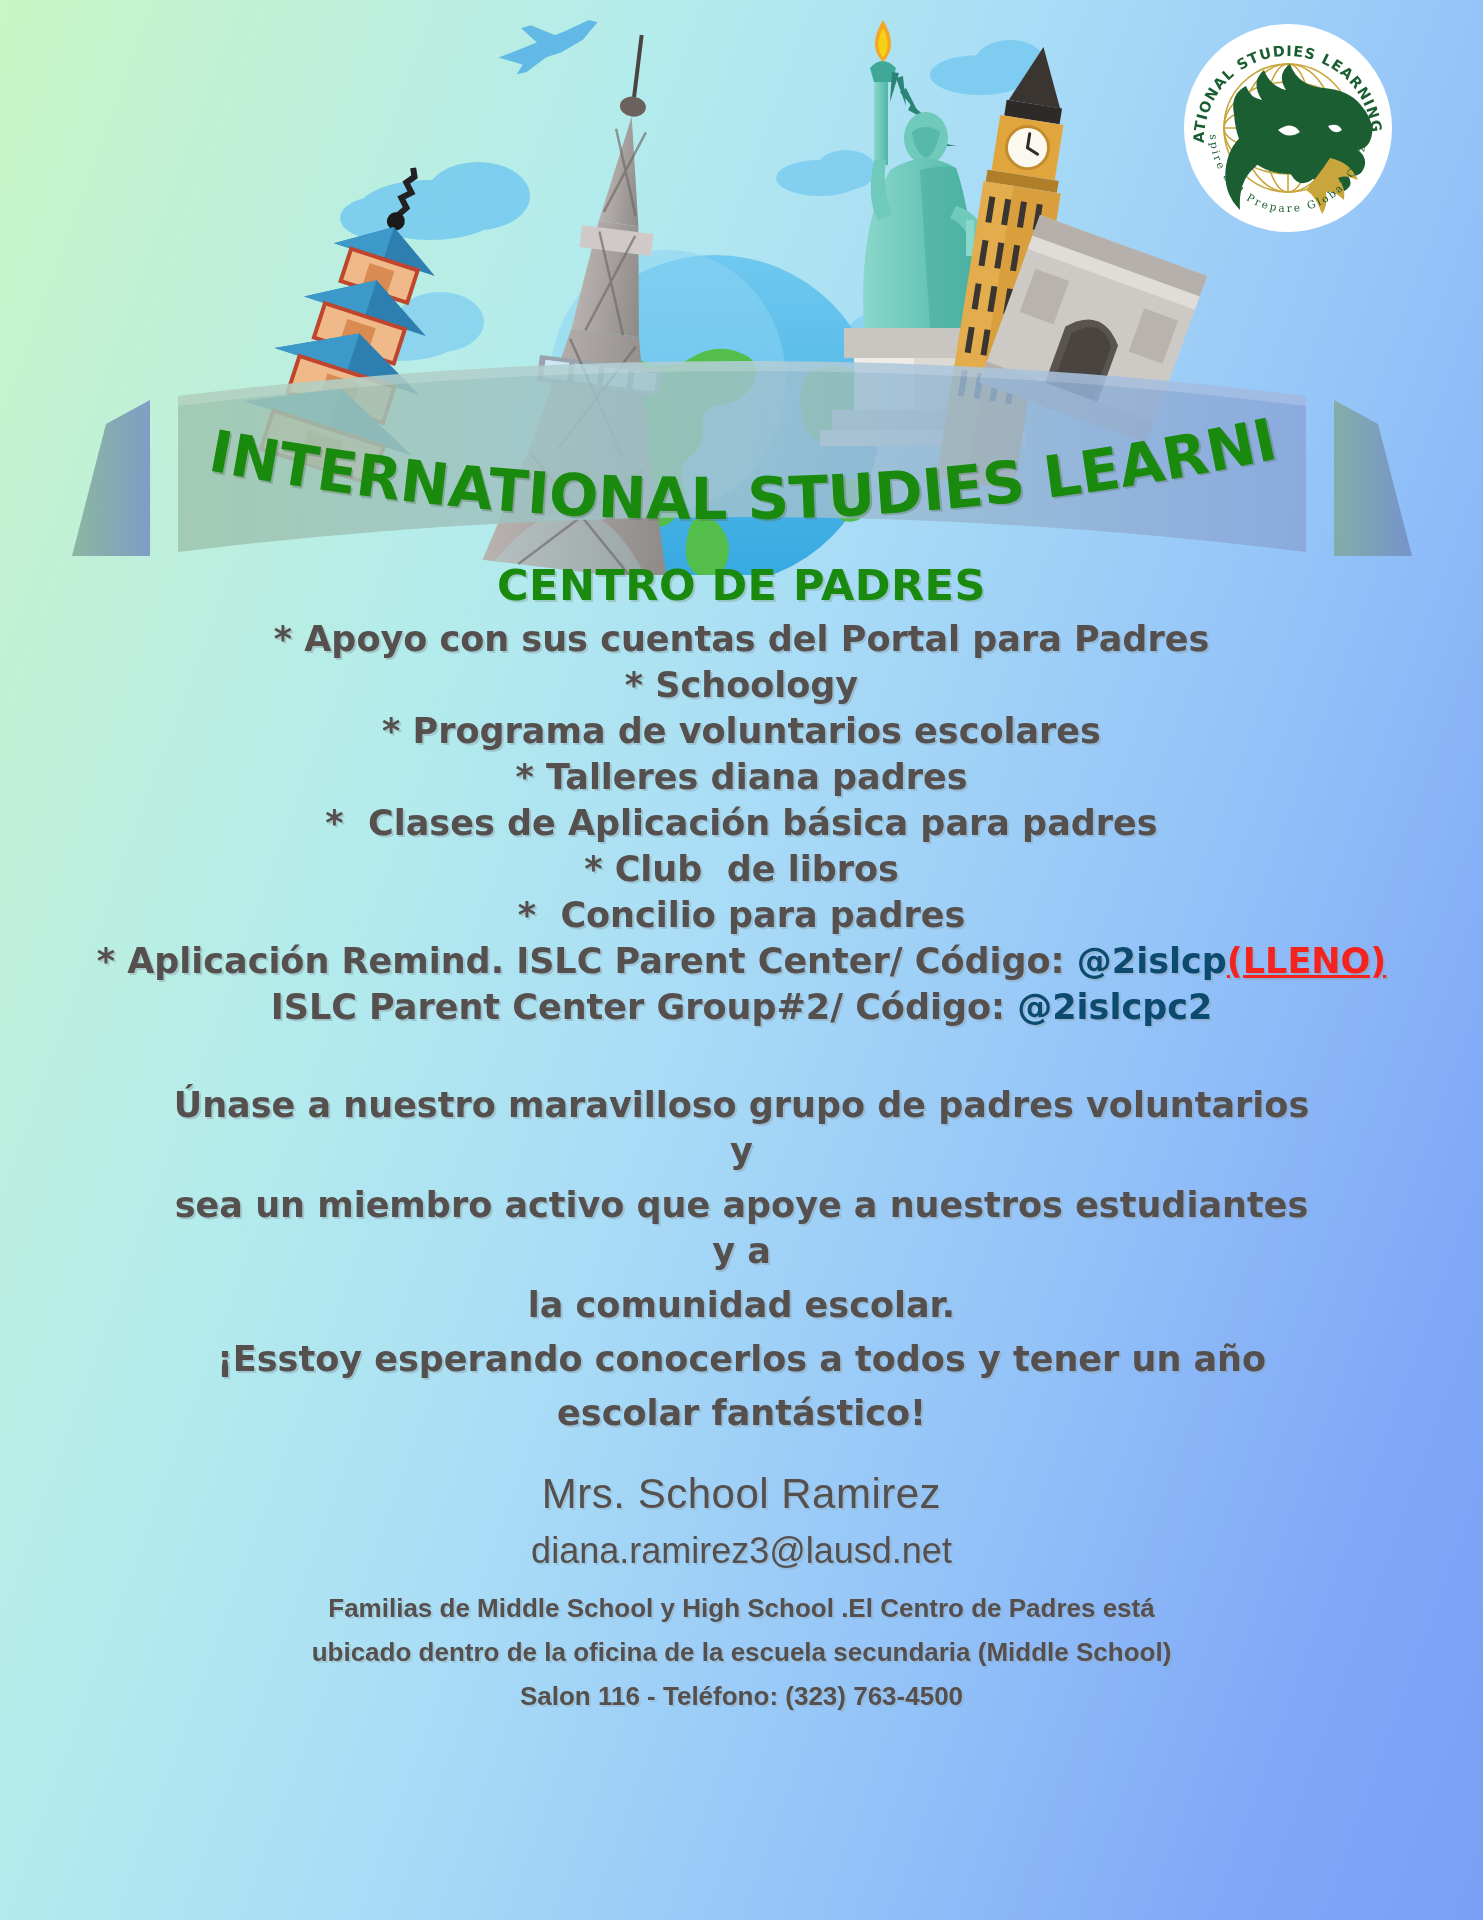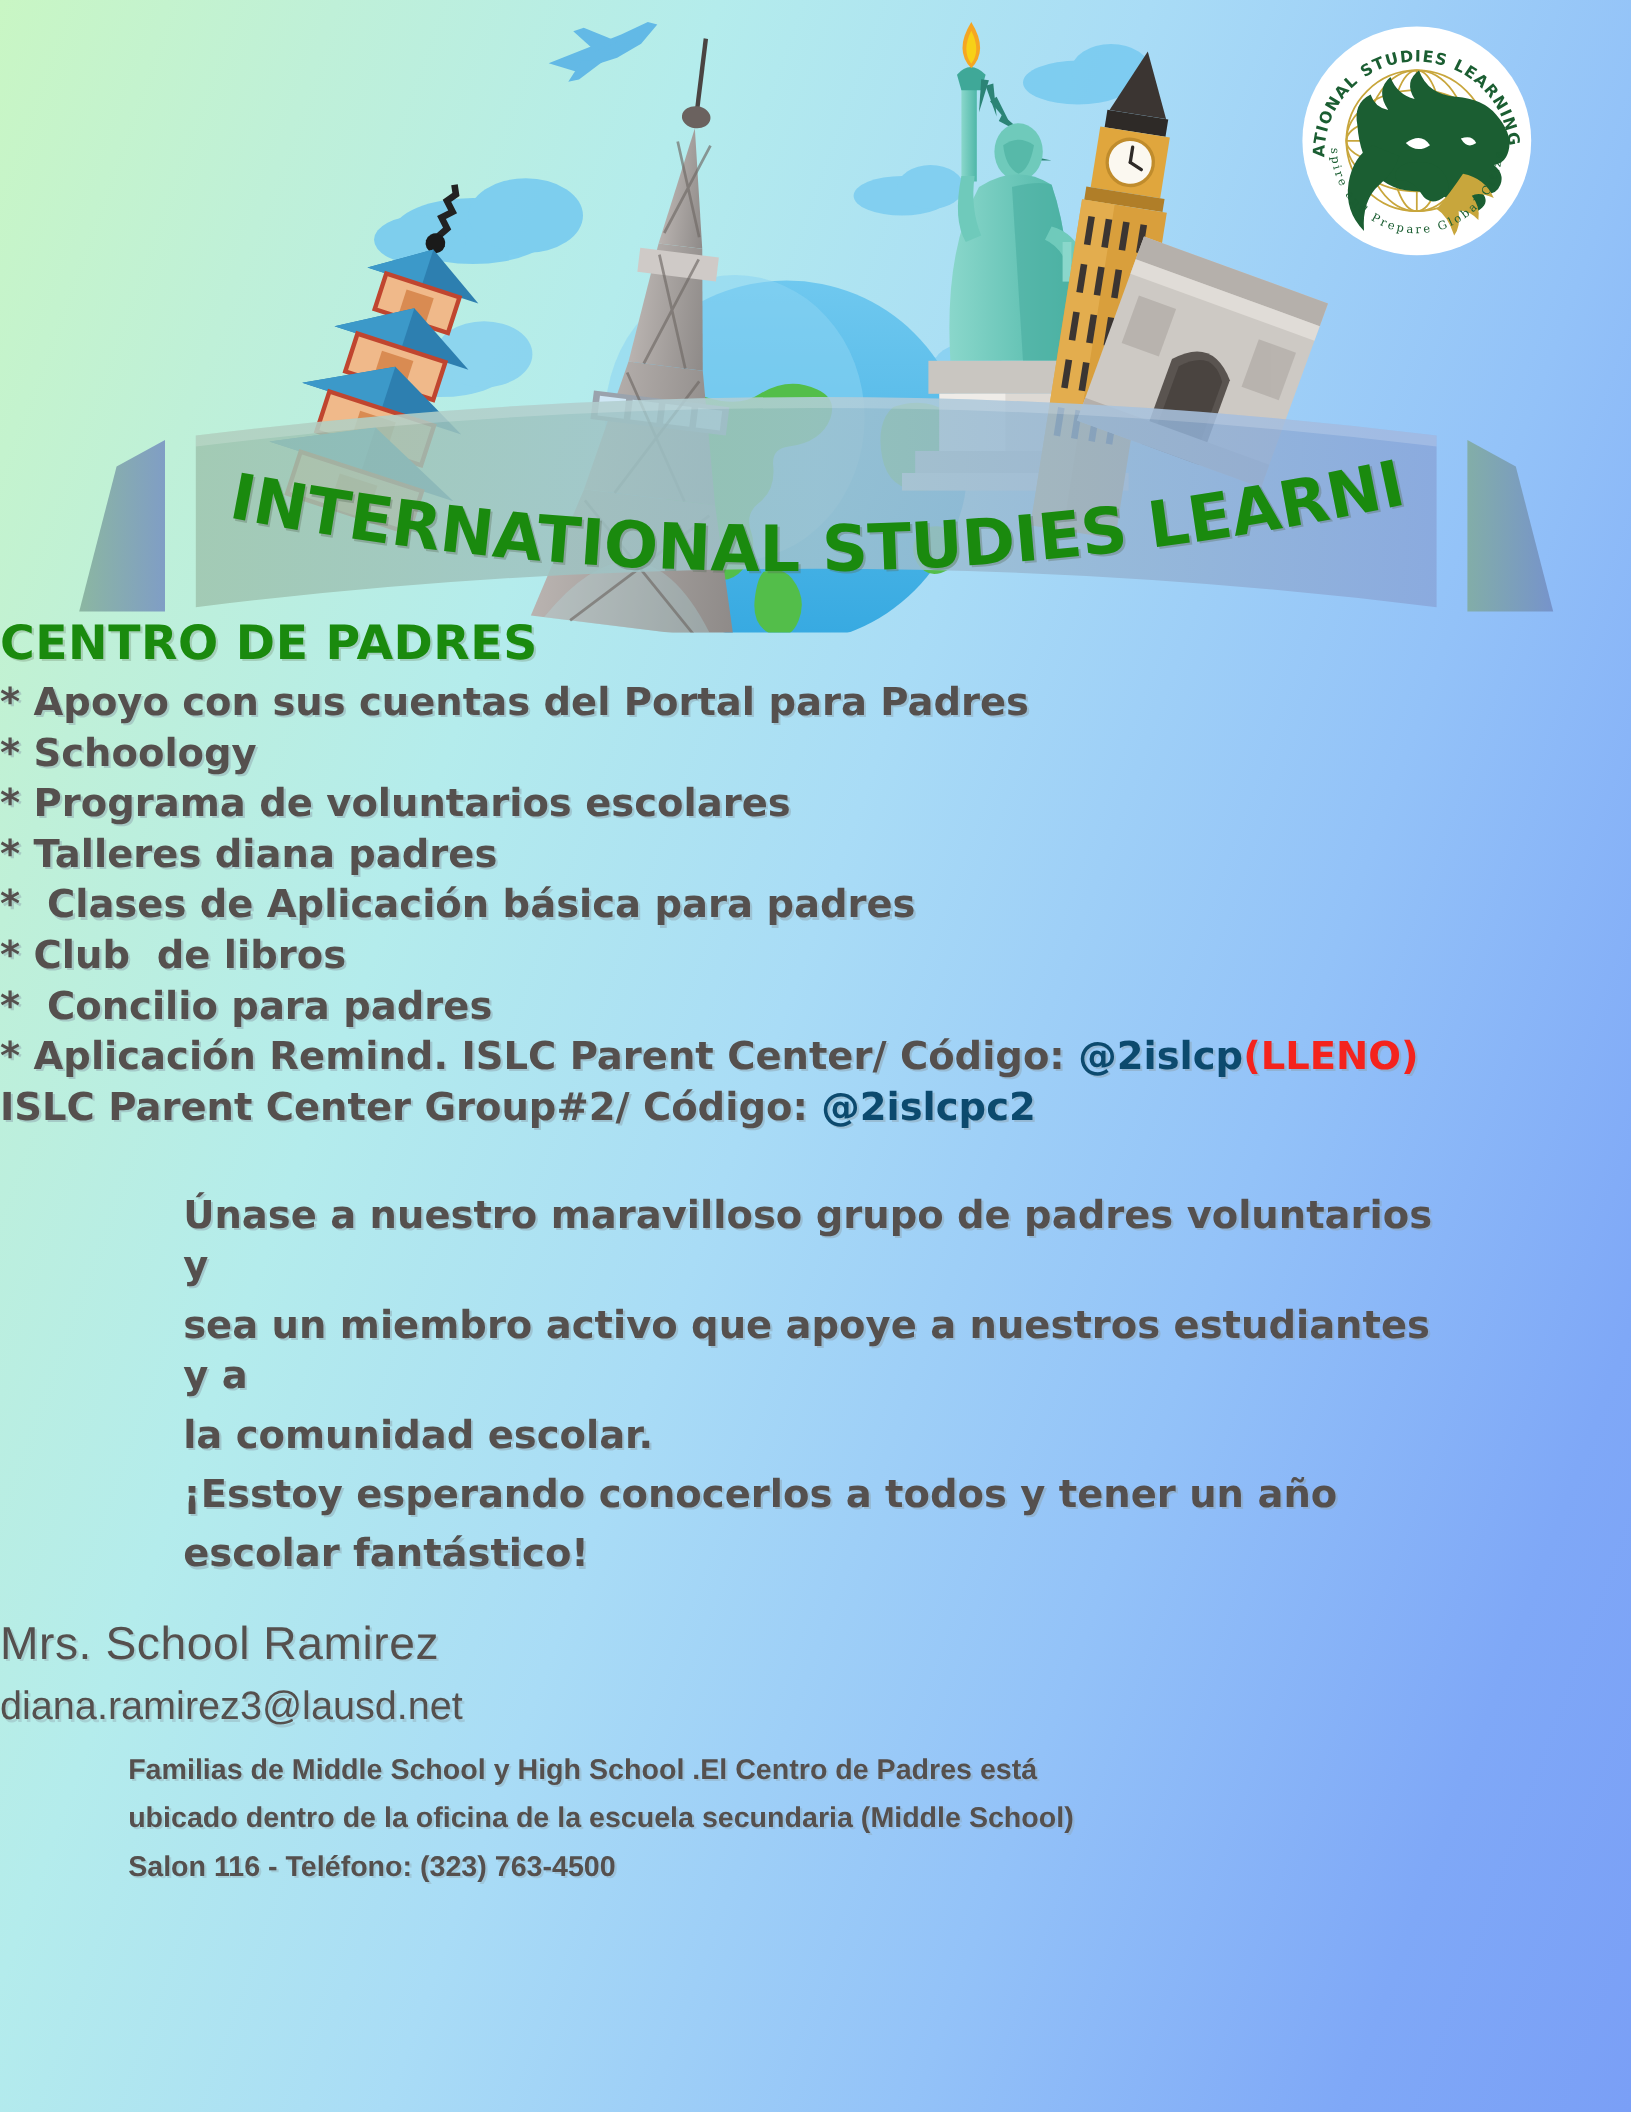--- a/index.html
+++ b/index.html
@@ -12,21 +12,21 @@
   .stage{position:absolute;inset:0;}
 
   
   .hero{position:absolute;left:0;top:0;width:1483px;height:575px;}
   .hero svg{position:absolute;left:0;top:0;}
 
   
   .logo-wrap{position:absolute;left:1182px;top:22px;width:212px;height:212px;}
 
   
-  .content{position:absolute;left:0;top:560px;width:1483px;text-align:left;}
+  .content{position:absolute;left:0;top:560px;width:1483px;text-align:center;}
 
   .centro{
     font-family:"DejaVu Sans", sans-serif;
     font-weight:bold;
     font-size:43px;
     letter-spacing:.5px;
     color:#1a8a0e;
     margin:0 0 6px 0;
     text-shadow:2px 2px 0 rgba(120,150,120,.35);
   }
@@ -34,21 +34,21 @@
   .bullets li{
     font-family:"DejaVu Sans", sans-serif;
     font-weight:bold;
     font-size:35px;
     line-height:46px;
     color:#55504e;
     text-shadow:2px 2px 0 rgba(140,160,170,.45);
     white-space:pre;
   }
   .code-blue{color:#0c4a6e;}
-  .code-red{color:#f4231d;}
+  .code-red{color:#f4231d;text-decoration:underline;}
 
   .para{
     margin:52px auto 0 auto;
     width:1150px;
     font-family:"DejaVu Sans", sans-serif;
     font-weight:bold;
     font-size:35px;
     line-height:46px;
     color:#55504e;
     text-shadow:2px 2px 0 rgba(140,160,170,.45);

